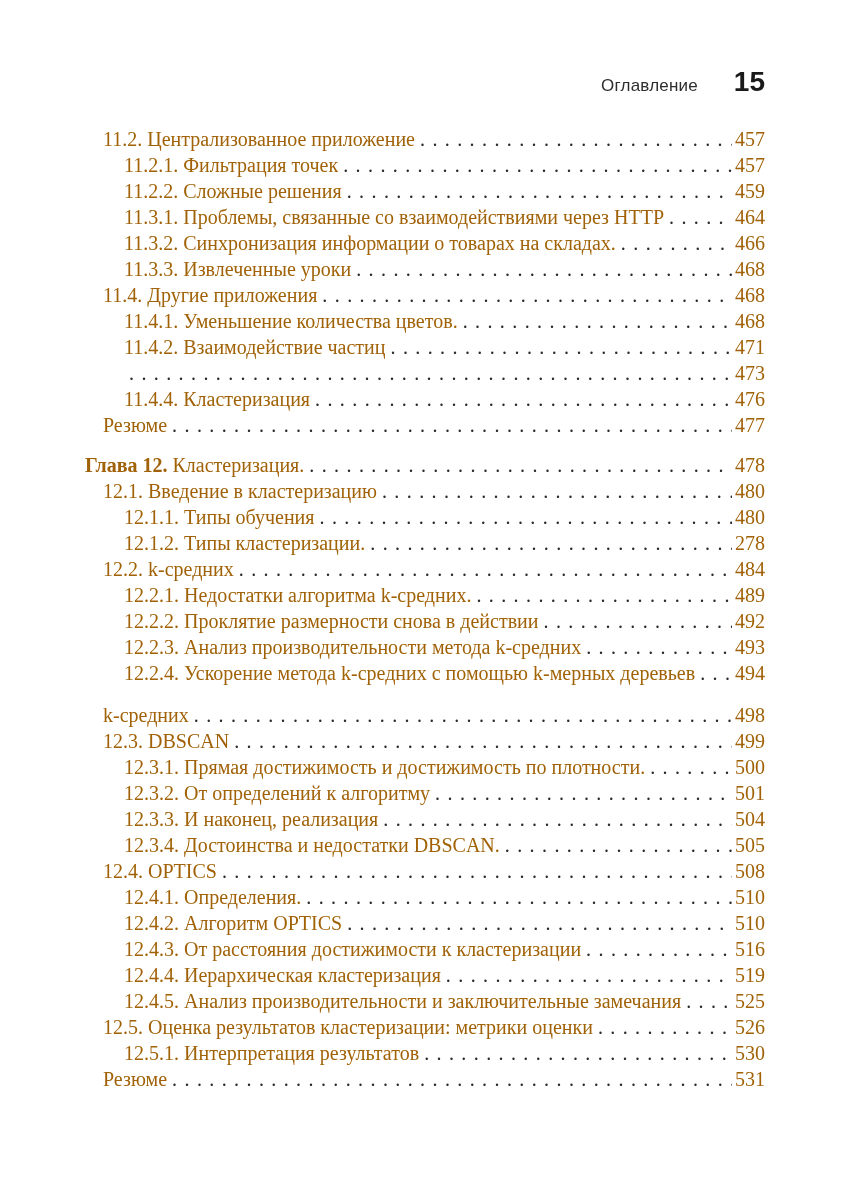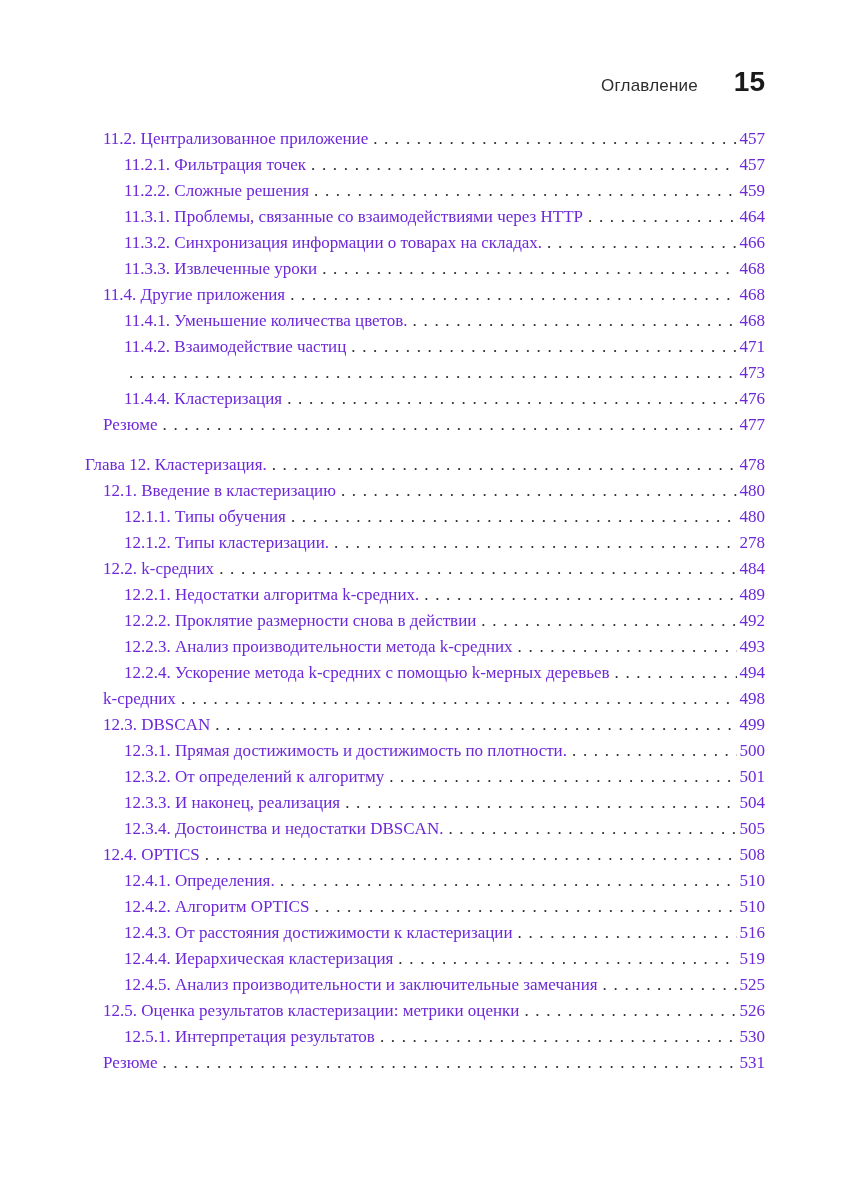--- a/index.html
+++ b/index.html
@@ -41,31 +41,31 @@
     color: #1a1a1a;
   }
   
   .toc {
     margin-top: 30px;
   }
   .entry {
     display: flex;
     align-items: baseline;
     font-family: "Liberation Serif", serif;
-    font-size: 17px;
+    font-size: 20px;
     line-height: 26px;
-    color: #6d28d9;
+    color: #a16207;
     white-space: nowrap;
   }
   .entry.level-1 { padding-left: 18px; }
   .entry.level-2 { padding-left: 39px; }
-  .entry.wrap-cont { padding-left: 18px; }
+  .entry.wrap-cont { padding-left: 18px; margin-top: 16px; }
   .entry.gap-before { margin-top: 14px; }
   .chapter-bold {
-    font-weight: 400;
+    font-weight: 700;
   }
   .chapter-bold:empty { display: none; }
   .entry-text {
     flex: 0 0 auto;
   }
   .leader {
     flex: 1 1 auto;
     min-width: 0;
     overflow: hidden;
     white-space: nowrap;

